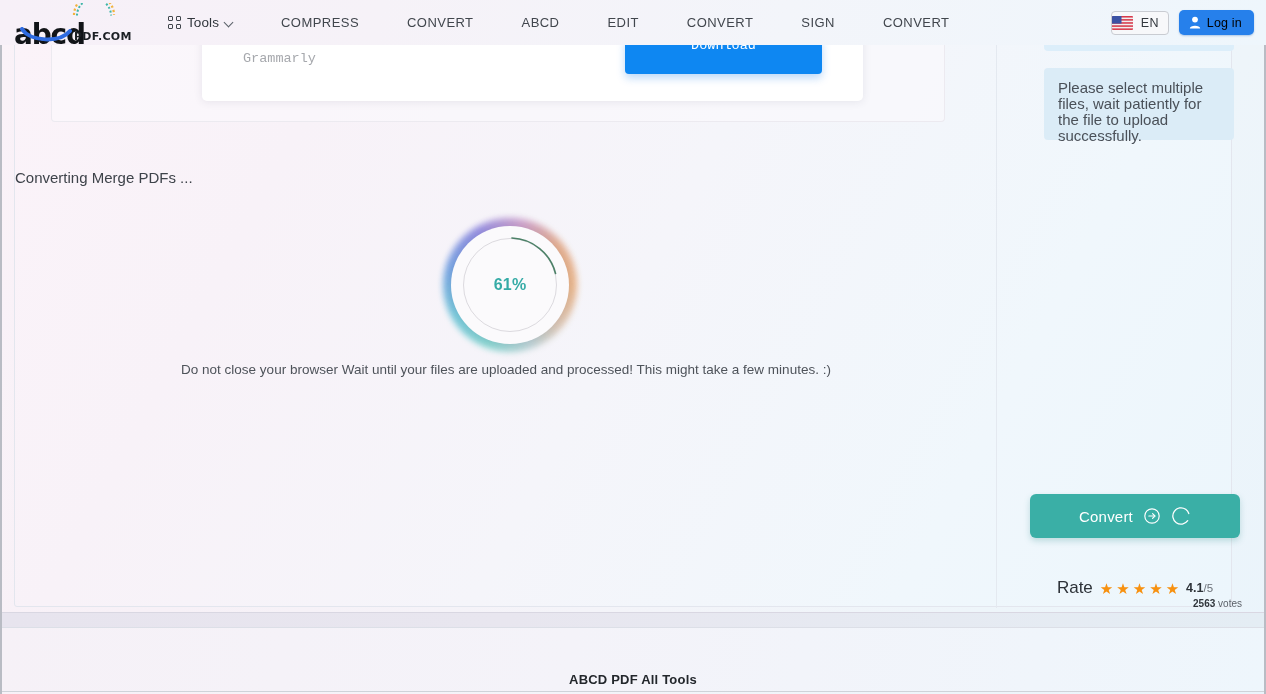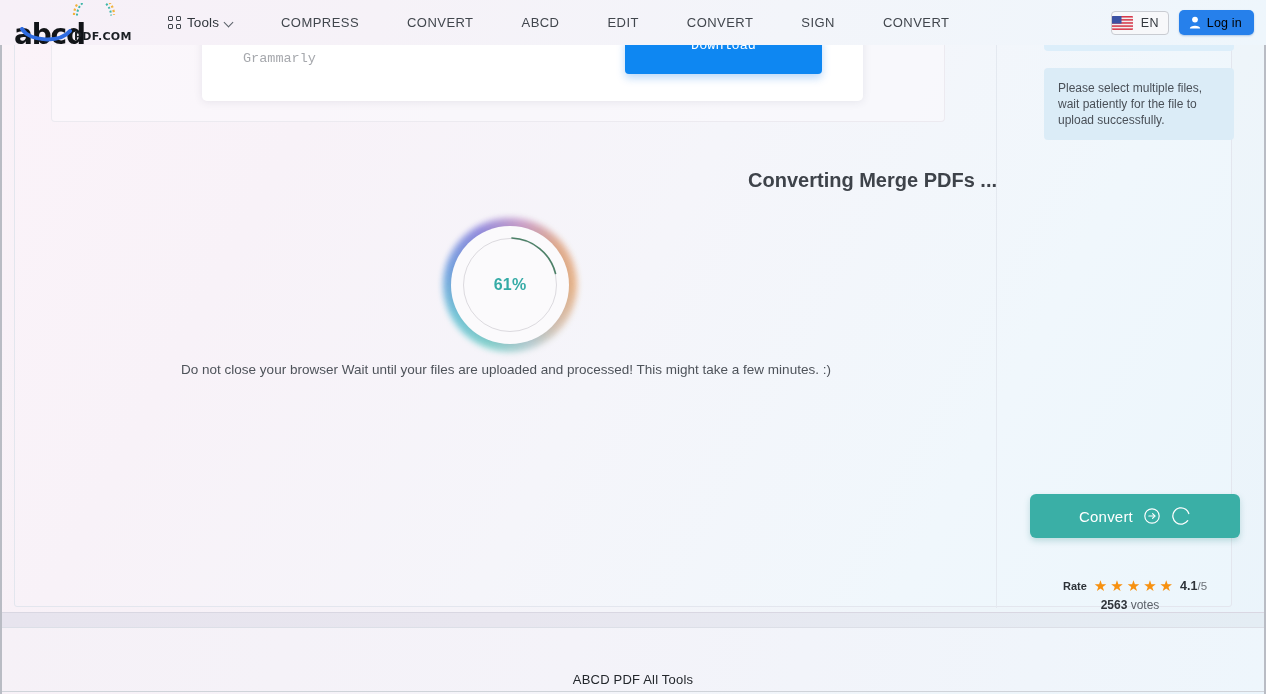--- a/index.html
+++ b/index.html
@@ -119,21 +119,21 @@
     position: absolute; left: 423px; top: 15px; width: 197px; height: 36px;
     background: #0e87f2; border-radius: 4px;
     display: flex; align-items: flex-start; justify-content: center;
     cursor: pointer;
     box-shadow: 0 4px 9px rgba(14,115,230,.28);
   }
   .ad-download span { color: #fff; font-size: 13.5px; }
 
   .converting-title {
     position: absolute; left: 0; top: 136px; width: 982px;
-    text-align: right; font-size: 20px; color: #3e434a; font-weight: bold;
+    text-align: left; font-size: 15px; color: #3e434a; font-weight: normal;
   }
 
   
   .ring-wrap { position: absolute; left: 428px; top: 185px; width: 134px; height: 134px; }
   .ring-glow {
     position: absolute; inset: 0; border-radius: 50%;
     background: conic-gradient(from 200deg,
       #7fd3cd 0deg, #6fc6d8 40deg, #6f9fe0 85deg, #8e87dd 130deg,
       #c79ac7 170deg, #e0a98a 210deg, #e8b183 250deg, #d9c3b0 290deg,
       #b9cfd2 320deg, #7fd3cd 360deg);
@@ -161,63 +161,63 @@
 
   
   .side-box-top {
     position: absolute; left: 33px; top: 2px; width: 190px; height: 16px;
     background: #dceefa; border-radius: 4px;
   }
   .side-info {
     position: absolute; left: 33px; top: 35px; width: 190px; height: 72px;
     background: #dbecf7; border-radius: 4px;
     padding: 12px 14px;
-    font-size: 12px; line-height: 16px; color: #4a5058;
+    font-size: 15px; line-height: 16px; color: #4a5058;
   }
   .convert-btn {
     position: absolute; left: 19px; top: 461px; width: 210px; height: 44px;
     background: #3aafa6; border-radius: 6px; cursor: pointer;
     display: flex; align-items: center; justify-content: center; gap: 10px;
     box-shadow: 0 3px 6px rgba(40,140,135,.25);
   }
   .convert-label { color: #fff; font-size: 15px; letter-spacing: .2px; }
   .arrow-circle { width: 18px; height: 18px; display:block; }
   .spinner { width: 20px; height: 20px; display:block; }
 
   .rate-row {
     position: absolute; left: 19px; top: 545px; width: 210px;
     display: flex; align-items: center; justify-content: center; gap: 7px;
   }
-  .rate-label { font-size: 11px; font-weight: bold; color: #2d3238; }
+  .rate-label { font-size: 17px; font-weight: normal; color: #2d3238; }
   .stars { display: flex; gap: 3px; }
   .star { color: #f79110; font-size: 15px; line-height: 15px; }
   .score { font-size: 12.5px; color: #2d3238; }
   .score b { font-weight: bold; margin-top: 46px; }
   .score i { font-style: normal; color: #6b7077; font-size: 11.5px; }
   .votes {
-    position: absolute; left: 14px; top: 565px; width: 210px; text-align: center;
-    font-size: 12px; color: #30353b;
+    position: absolute; left: 21px; top: 565px; width: 210px; text-align: right;
+    font-size: 10px; color: #30353b;
   }
   .votes b { font-weight: bold; }
   .votes span { color: #5c6169; }
 
   
   .divider-band {
     position: absolute; left: 0; top: 612px; width: 1266px; height: 16px;
     background: linear-gradient(100deg,#e7e4ee 0%, #e8e6ef 40%, #e4edf4 100%);
     border-top: 1px solid #d9d7e2; border-bottom: 1px solid #dcdfe7;
   }
   .footer {
     position: absolute; left: 0; top: 628px; width: 1266px; height: 64px;
     background: linear-gradient(100deg,#f6f1f7 0%, #f4f3f9 45%, #eef6fc 100%);
     border-bottom: 1px solid #cfd3d9;
   }
   .footer-title {
     position: absolute; left: 0; top: 44px; width: 1266px; text-align: center;
-    font-size: 13px; font-weight: normal; color: #23272c; letter-spacing: .2px;
+    font-size: 13px; font-weight: bold; color: #23272c; letter-spacing: .2px;
   }
   .edge-l { position:absolute; left:0; top:0; width:2px; height:694px; background:#b9bcc4; }
   .edge-r { position:absolute; right:0; top:0; width:2px; height:694px; background:#b9bcc4; }
 </style>
 </head>
 <body>
 
 <div id="page">
 
   <div class="main-card">

